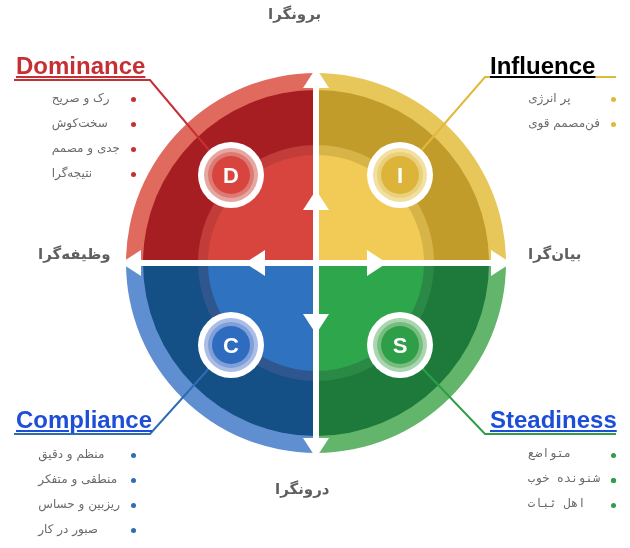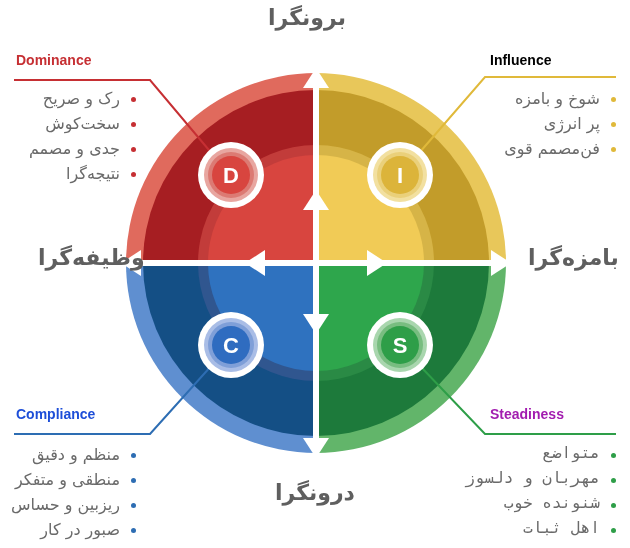--- a/index.html
+++ b/index.html
@@ -1,20 +1,20 @@
 <!DOCTYPE html>
 <html><head>
 <meta charset="utf-8">
 <style>
   html, body { margin:0; padding:0; background:#ffffff; }
   body { width:630px; height:548px; position:relative; overflow:hidden; font-family:"DejaVu Sans", sans-serif; }
-  .axis-label { position:absolute; color:#5f5f5f; font-size:22px; font-weight:bold; direction:rtl; white-space:nowrap; }
-  .title { position:absolute; font-size:14px; font-weight:bold; font-family:"Liberation Sans", sans-serif; white-space:nowrap; }
+  .axis-label { position:absolute; color:#5f5f5f; font-size:15px; font-weight:bold; direction:rtl; white-space:nowrap; }
+  .title { position:absolute; font-size:24px; font-weight:bold; font-family:"Liberation Sans", sans-serif; white-space:nowrap;text-decoration:underline; }
   .list { position:absolute; margin:0; padding:0; list-style:none; direction:rtl; }
-  .list li { font-size:16px; color:#6a6a6a; line-height:25px; white-space:nowrap; text-align:right; position:relative; padding-right:16px; }
+  .list li { font-size:12px; color:#6a6a6a; line-height:25px; white-space:nowrap; text-align:left; position:relative; padding-right:16px; }
   .list li .dot { position:absolute; right:0; top:11px; width:5px; height:5px; border-radius:50%; }
   svg.diagram { position:absolute; left:0; top:0; }
 </style>
 </head>
 <body>
 
 <svg class="diagram" width="630" height="548" viewBox="0 0 630 548">
 
   <path d="M316,263 L316,73 A190,190 0 0 0 126,263 Z" fill="#e06a5d"></path>
   <path d="M316,263 L316,73 A190,190 0 0 1 506,263 Z" fill="#e8c75a"></path>
@@ -80,44 +80,43 @@
   </g>
   <text x="231" y="183" text-anchor="middle" font-family="Liberation Sans, sans-serif" font-weight="bold" font-size="22" fill="#ffffff">D</text>
   <text x="400" y="183" text-anchor="middle" font-family="Liberation Sans, sans-serif" font-weight="bold" font-size="22" fill="#ffffff">I</text>
   <text x="231" y="353" text-anchor="middle" font-family="Liberation Sans, sans-serif" font-weight="bold" font-size="22" fill="#ffffff">C</text>
   <text x="400" y="353" text-anchor="middle" font-family="Liberation Sans, sans-serif" font-weight="bold" font-size="22" fill="#ffffff">S</text>
 </svg>
 
 <div class="axis-label" style="left:268px; top:5px;">برونگرا</div>
 <div class="axis-label" style="left:275px; top:480px;">درونگرا</div>
 <div class="axis-label" style="left:8px; top:245px;margin-left:30px;">وظیفه‌گرا</div>
-<div class="axis-label" style="left:528px; top:245px;">بامزه‌گرا</div>
+<div class="axis-label" style="left:528px; top:245px;">بیان‌گرا</div>
 
 <div class="title" style="left:16px; top:52px; color:#c62f33;">Dominance</div>
 <ul class="list" style="right:494px; top:86px;">
   <li><span class="dot" style="background:#c62f33;"></span><span>رک و صریح</span></li>
   <li><span class="dot" style="background:#c62f33;"></span><span>سخت‌کوش</span></li>
   <li><span class="dot" style="background:#c62f33;"></span><span>جدی و مصمم</span></li>
   <li><span class="dot" style="background:#c62f33;"></span><span>نتیجه‌گرا</span></li>
 </ul>
 
 <div class="title" style="left:490px; top:52px; color:#000000;">Influence</div>
 <ul class="list" style="right:14px; top:86px;">
-  <li><span class="dot" style="background:#e0b93a;"></span><span>شوخ و بامزه</span></li>
   <li><span class="dot" style="background:#e0b93a;"></span><span>پر انرژی</span></li>
   <li><span class="dot" style="background:#e0b93a;"></span><span>فن‌مصمم قوی</span></li>
 </ul>
 
 <div class="title" style="left:16px; top:406px; color:#1d4ed8;">Compliance</div>
 <ul class="list" style="right:494px; top:442px;">
   <li><span class="dot" style="background:#2d6db3;"></span><span>منظم و دقیق</span></li>
   <li><span class="dot" style="background:#2d6db3;"></span><span>منطقی و متفکر</span></li>
   <li><span class="dot" style="background:#2d6db3;"></span><span>ریزبین و حساس</span></li>
   <li><span class="dot" style="background:#2d6db3;"></span><span>صبور در کار</span></li>
 </ul>
 
-<div class="title" style="left:490px; top:406px; color:#a21caf;">Steadiness</div>
+<div class="title" style="left:490px; top:406px; color:#1d4ed8;">Steadiness</div>
 <ul class="list" style="right:14px; top:442px;font-family:Liberation Mono, monospace;">
   <li><span class="dot" style="background:#2e9e48;"></span><span>متواضع</span></li>
-  <li><span class="dot" style="background:#2e9e48;"></span><span>مهربان و دلسوز</span></li>
+  <li><span class="dot" style="background:#2e9e48;"></span></li>
   <li><span class="dot" style="background:#2e9e48;"></span><span>شنونده خوب</span></li>
   <li><span class="dot" style="background:#2e9e48;"></span><span>اهل ثبات</span></li>
 </ul>
 
 </body></html>

